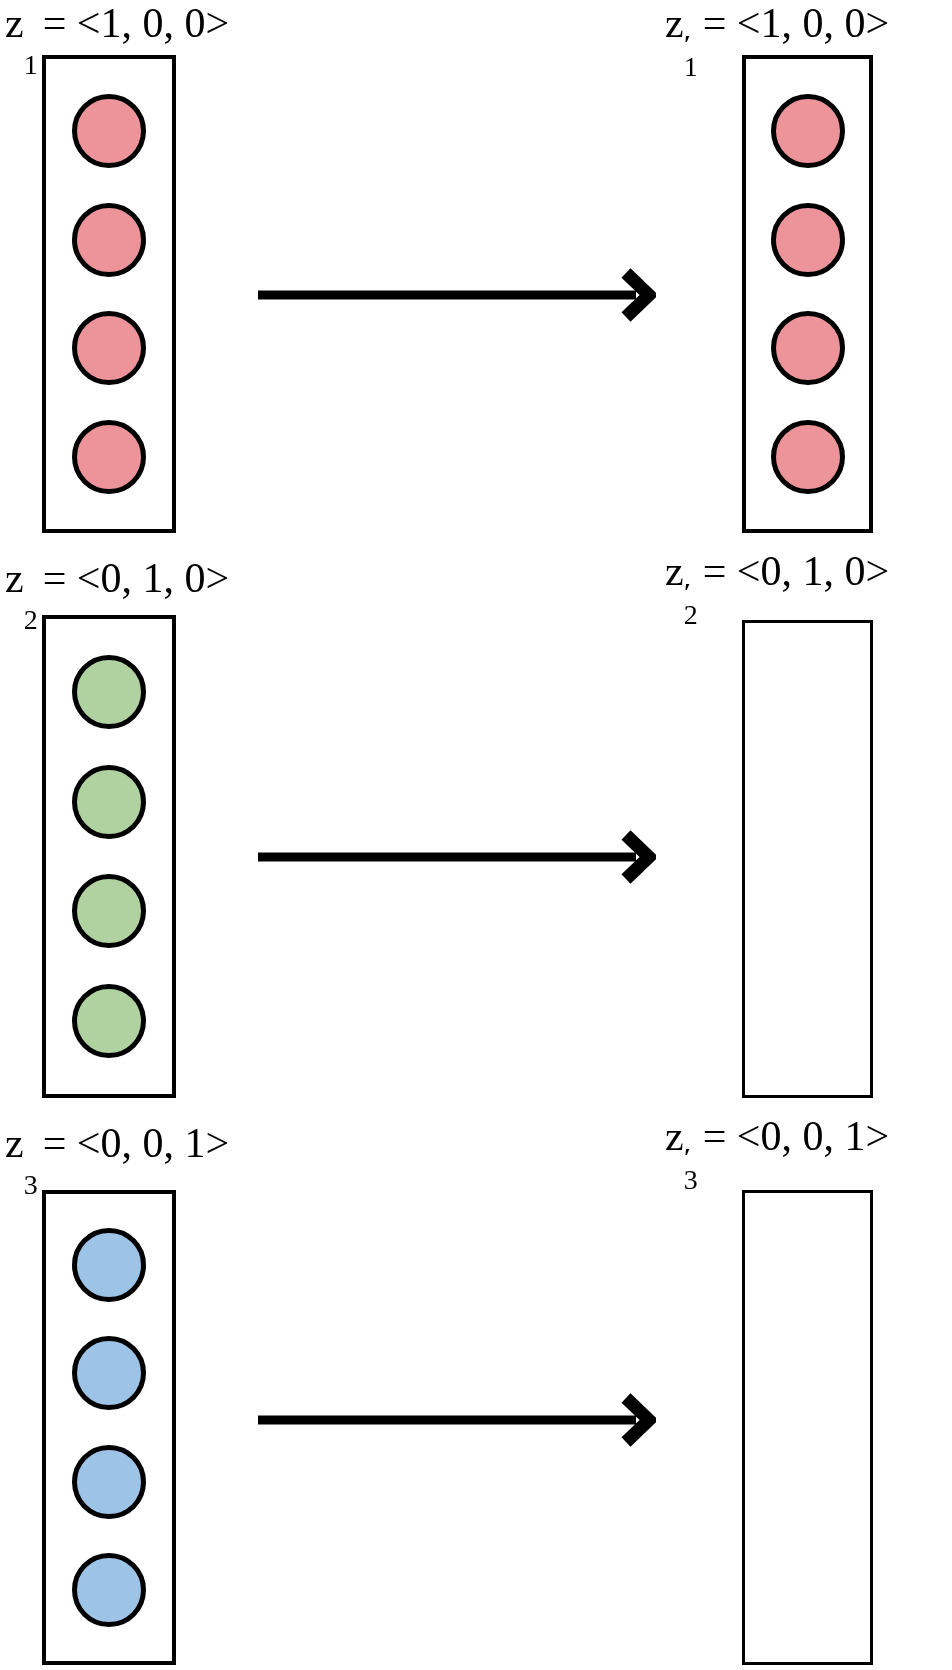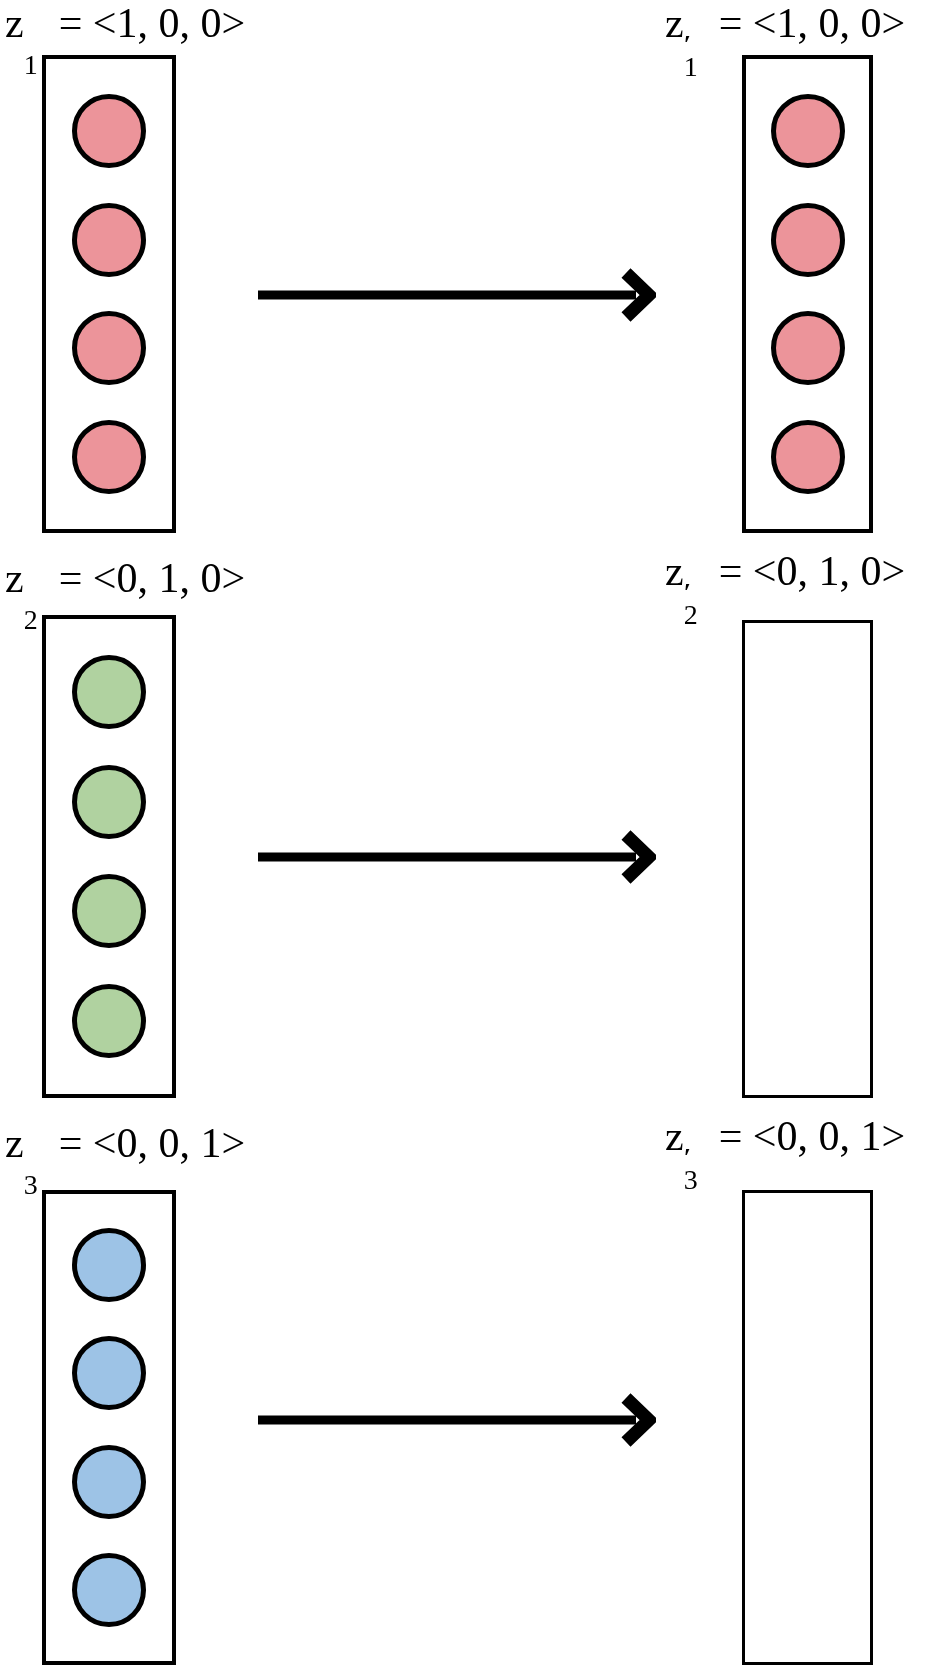--- a/index.html
+++ b/index.html
@@ -28,21 +28,21 @@
   .prime{
     height:17px;
     font-size:26px;
     font-weight:bold;
     line-height:14px;
   }
   .sub{
     font-size:28px;
     line-height:24px;
   }
-  .rest{margin-left:18px;}
+  .rest{margin-left:2px;}
   .vbox{
     position:absolute;
     background:#fff;
     border:4px solid #000;
     box-sizing:border-box;
     display:flex;
     flex-direction:column;
     align-items:center;
     justify-content:space-evenly;
   }

